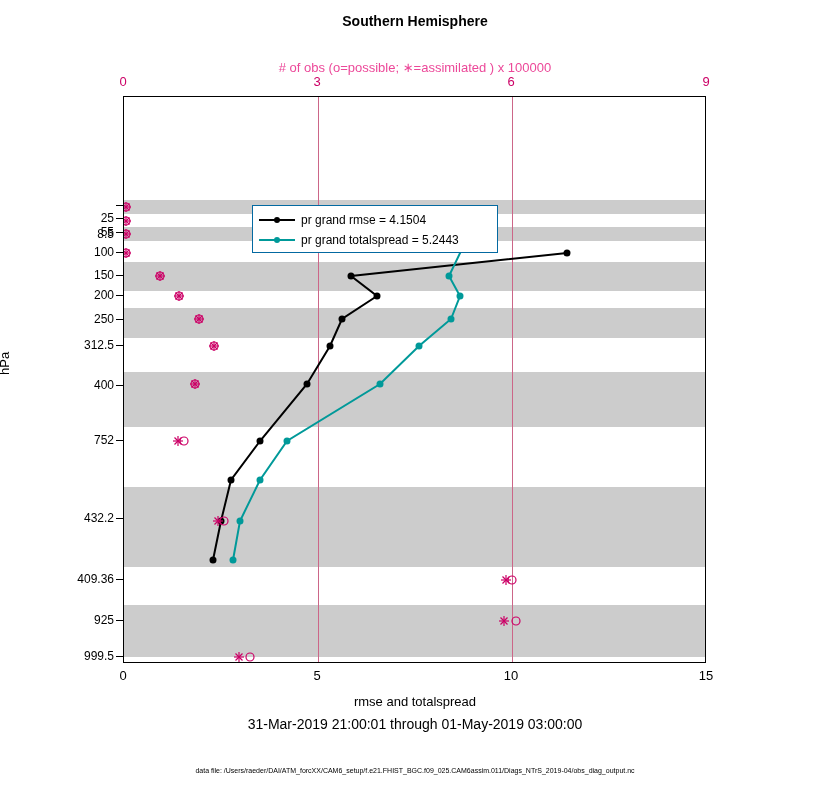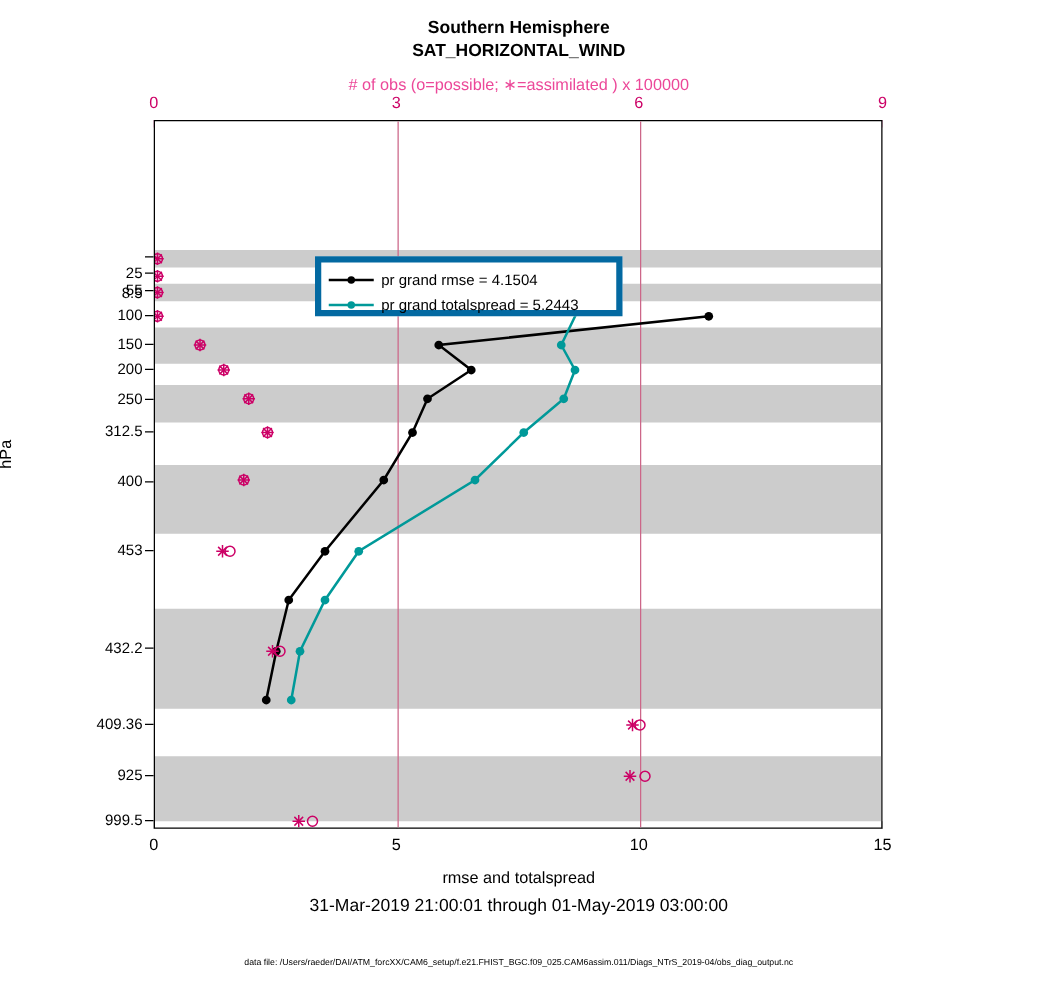--- a/index.html
+++ b/index.html
@@ -144,21 +144,21 @@
     text-align: center;
     font-size: 7px;
     color: #000000;
   }
   .legend {
     position: absolute;
     left: 128px;
     top: 108px;
     width: 246px;
     height: 48px;
-    border: 5px solid #0369a1;
+    border: 1px solid #0369a1;
     background: #ffffff;
     box-sizing: border-box;
   }
   .legend-row {
     position: absolute;
     left: 6px;
     height: 18px;
     display: flex;
     align-items: center;
   }
@@ -194,21 +194,20 @@
     overflow: visible;
   }
 </style>
 </head>
 <body>
 
 <div id="root">
 
   <div class="title-block">
     <div class="title-line">Southern Hemisphere</div>
-    <div class="title-line">SAT_HORIZONTAL_WIND</div>
   </div>
 
   <div class="obs-axis-label"># of obs (o=possible; ∗=assimilated ) x 100000</div>
 
   <div class="top-ticklabel" style="left:123px;">0</div>
   <div class="top-ticklabel" style="left:317px;">3</div>
   <div class="top-ticklabel" style="left:511px;">6</div>
   <div class="top-ticklabel" style="left:706px;">9</div>
 
   <div class="xtick-top" style="left:123px;"></div>
@@ -228,21 +227,21 @@
 
   <div class="ylabel-text" style="top:205px;margin-top:29px;">8.5</div>
   <div class="ylabel-text" style="top:218px;">25</div>
   <div class="ylabel-text" style="top:232px;">55</div>
   <div class="ylabel-text" style="top:252px;">100</div>
   <div class="ylabel-text" style="top:275px;">150</div>
   <div class="ylabel-text" style="top:295px;">200</div>
   <div class="ylabel-text" style="top:319px;">250</div>
   <div class="ylabel-text" style="top:345px;">312.5</div>
   <div class="ylabel-text" style="top:385px;">400</div>
-  <div class="ylabel-text" style="top:440px;">453</div>
+  <div class="ylabel-text" style="top:440px;">752</div>
   <div class="ylabel-text" style="top:518px;">432.2</div>
   <div class="ylabel-text" style="top:579px;">409.36</div>
   <div class="ylabel-text" style="top:620px;">925</div>
   <div class="ylabel-text" style="top:656px;">999.5</div>
 
   <div class="ytick" style="top:205px;"></div>
   <div class="ytick" style="top:218px;"></div>
   <div class="ytick" style="top:232px;"></div>
   <div class="ytick" style="top:252px;"></div>
   <div class="ytick" style="top:275px;"></div>

